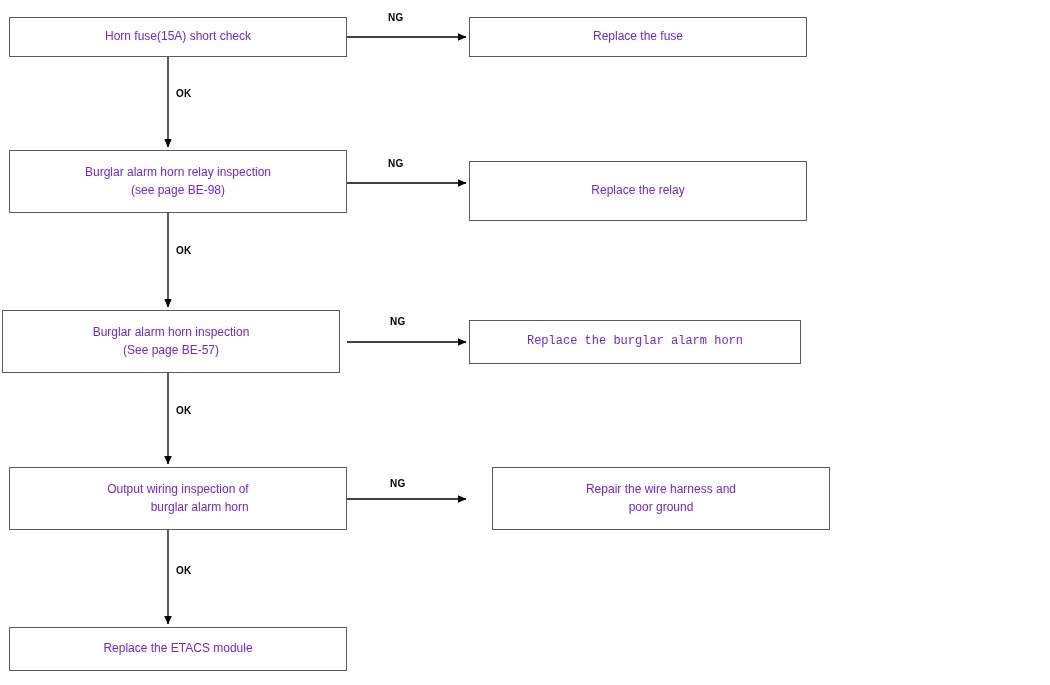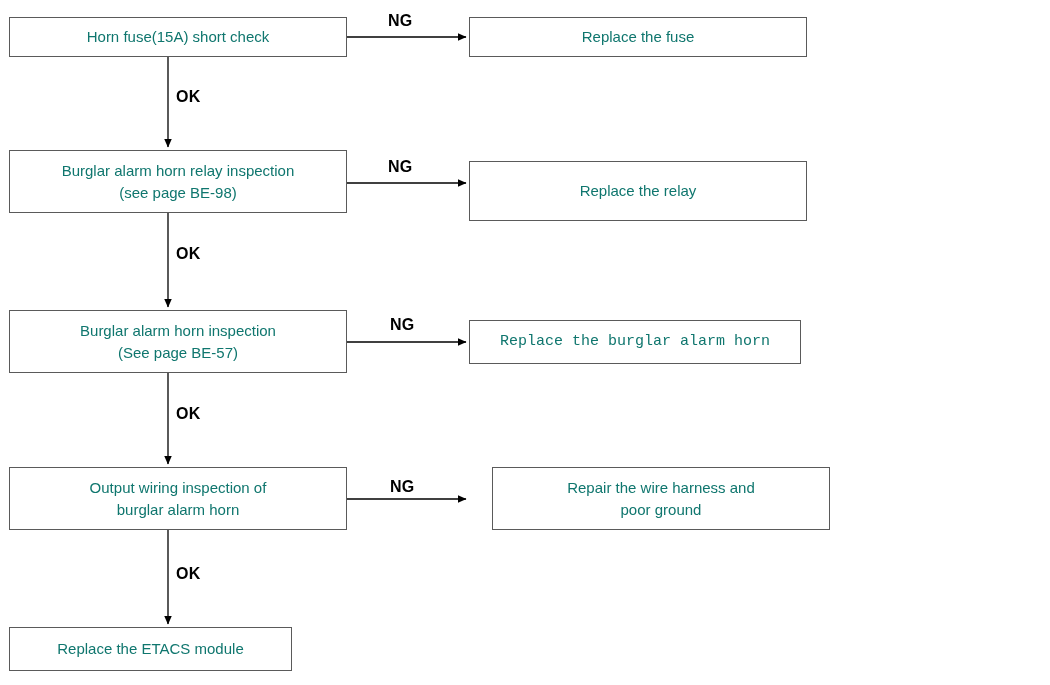--- a/index.html
+++ b/index.html
@@ -19,34 +19,34 @@
   }
   .node {
     position: absolute;
     box-sizing: border-box;
     border: 1px solid #5a5a5a;
     background: #ffffff;
     display: flex;
     align-items: center;
     justify-content: center;
     text-align: center;
-    color: #0f766e;
-    font-size: 15px;
+    color: #6d28d9;
+    font-size: 12px;
     line-height: 1.45;
     font-family: "Liberation Sans", sans-serif;
   }
   .node .node-text {
     display: block;
     white-space: pre-line;
     padding: 0 6px;
   }
   .edge-label {
     position: absolute;
     font-weight: bold;
-    font-size: 16px;
+    font-size: 10px;
     color: #000000;
     font-family: "Liberation Sans", sans-serif;
     letter-spacing: 0.2px;
   }
   svg.connectors {
     position: absolute;
     left: 0;
     top: 0;
     width: 1050px;
     height: 685px;
@@ -102,40 +102,40 @@
 
   <div class="node" style="left:9px; top:150px; width:338px; height:63px;">
     <span class="node-text">Burglar alarm horn relay inspection
 (see page BE-98)</span>
   </div>
 
   <div class="node" style="left:469px; top:161px; width:338px; height:60px;">
     <span class="node-text">Replace the relay</span>
   </div>
 
-  <div class="node" style="left:9px; top:310px; width:338px; height:63px;">
+  <div class="node" style="left:2px; top:310px; width:338px; height:63px;">
     <span class="node-text">Burglar alarm horn inspection
 (See page BE-57)</span>
   </div>
 
   <div class="node" style="left:469px; top:320px; width:332px; height:44px;font-family:Liberation Mono, monospace;">
     <span class="node-text">Replace the burglar alarm horn</span>
   </div>
 
-  <div class="node" style="left:9px; top:467px; width:338px; height:63px;">
+  <div class="node" style="left:9px; top:467px; width:338px; height:63px;text-align:right;">
     <span class="node-text">Output wiring inspection of
 burglar alarm horn</span>
   </div>
 
   <div class="node" style="left:492px; top:467px; width:338px; height:63px;">
     <span class="node-text">Repair the wire harness and
 poor ground</span>
   </div>
 
-  <div class="node" style="left:9px; top:627px; width:283px; height:44px;">
+  <div class="node" style="left:9px; top:627px; width:338px; height:44px;">
     <span class="node-text">Replace the ETACS module</span>
   </div>
 
   <div class="edge-label" style="left:388px; top:12px;">NG</div>
   <div class="edge-label" style="left:388px; top:158px;">NG</div>
   <div class="edge-label" style="left:390px; top:316px;">NG</div>
   <div class="edge-label" style="left:390px; top:478px;">NG</div>
 
   <div class="edge-label" style="left:176px; top:88px;">OK</div>
   <div class="edge-label" style="left:176px; top:245px;">OK</div>

